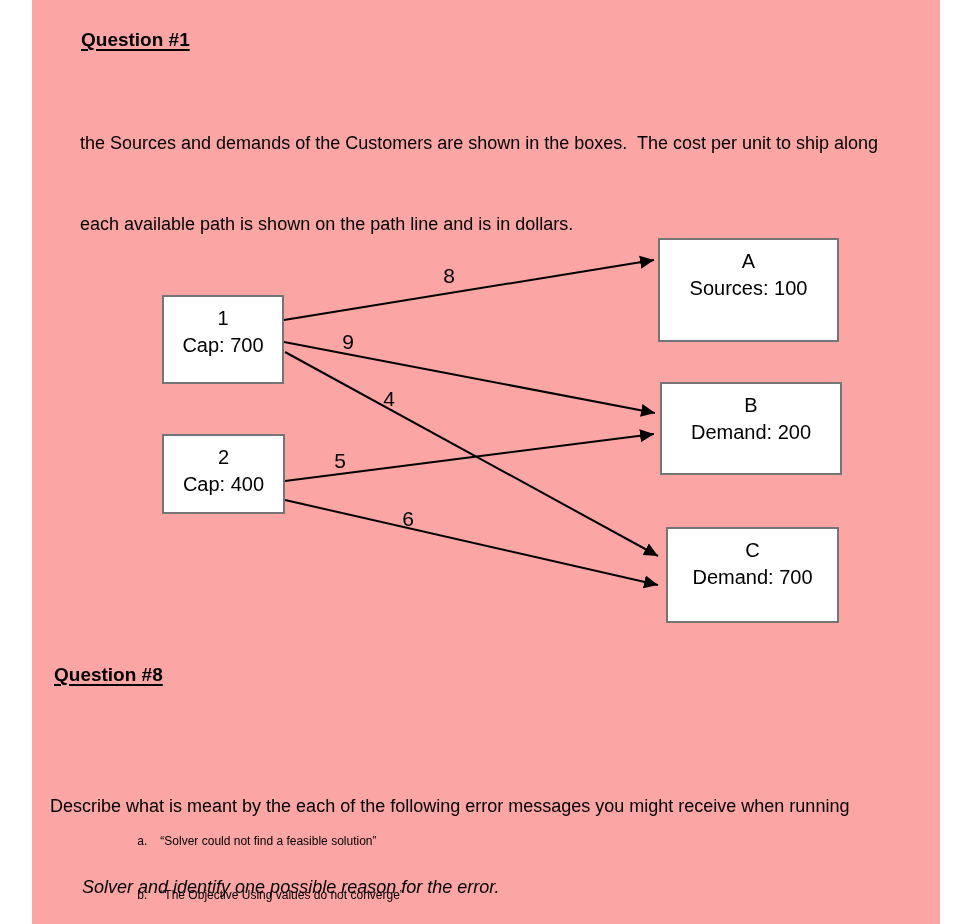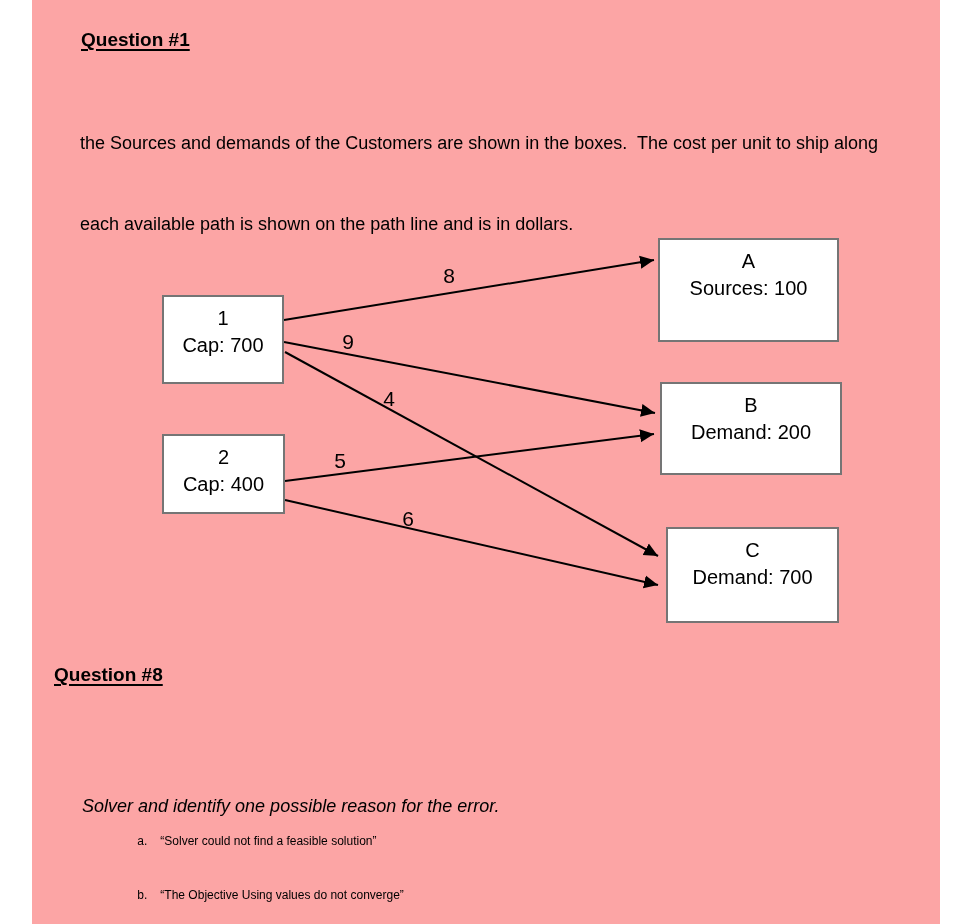--- a/index.html
+++ b/index.html
@@ -123,20 +123,21 @@
     <div>Demand: 200</div>
   </div>
   <div class="node node-C">
     <div>C</div>
     <div>Demand: 700</div>
   </div>
 
   <div class="heading q2-title">Question #8</div>
 
   <div class="para q2-intro">
+    <div>Describe what is meant by the each of the following error messages you might receive when running</div>
     <div class="indent2">Solver and identify one possible reason for the error.</div>
   </div>
 
   <div class="list-item item-a">
     <span class="marker">a.</span><span>“Solver could not find a feasible solution”</span>
   </div>
   <div class="list-item item-b">
     <span class="marker">b.</span><span>“The Objective Using values do not converge”</span>
   </div>
 

